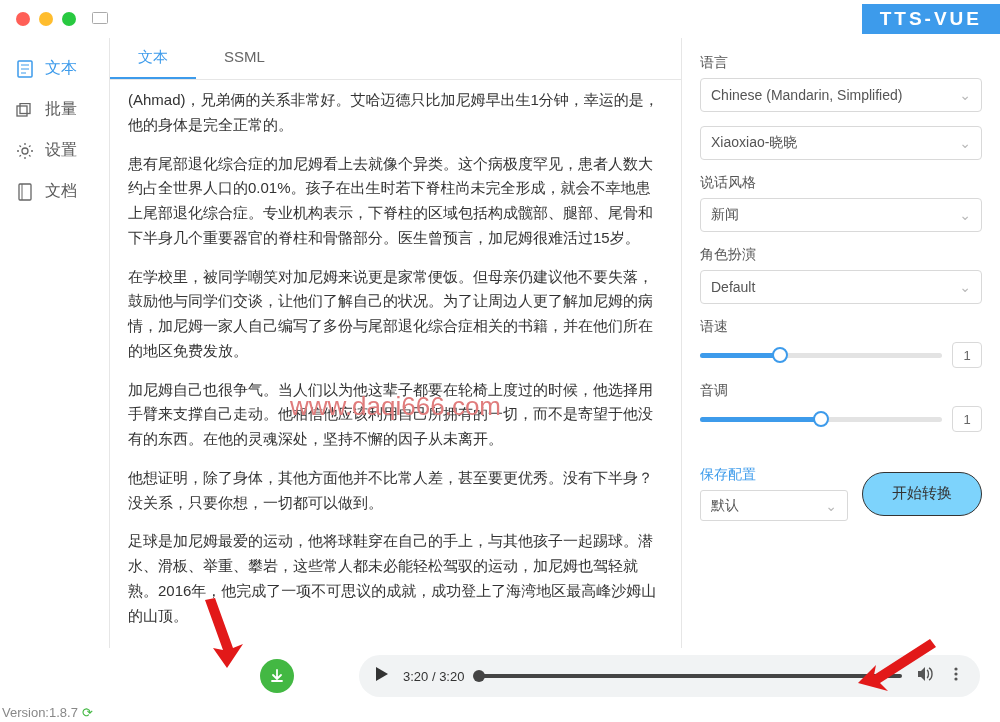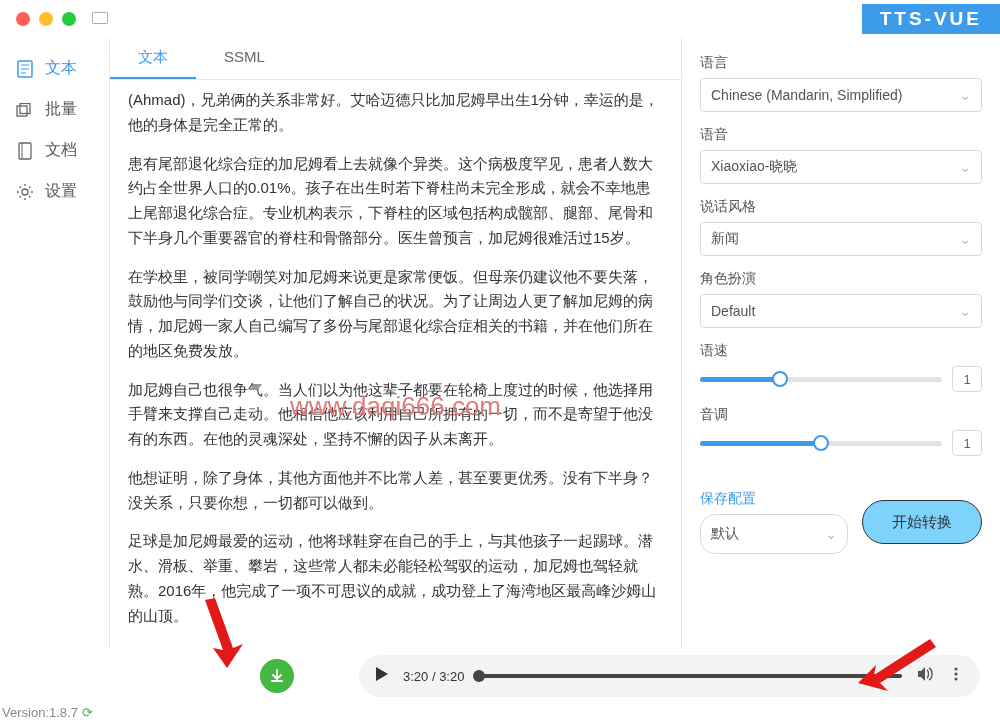--- a/index.html
+++ b/index.html
@@ -38,21 +38,21 @@
 
 .slider-row { display: flex; align-items: center; gap: 10px; margin-top: 6px; }
 .slider { flex: 1; height: 5px; background: #e3e3e3; border-radius: 3px; position: relative; }
 .slider-fill { height: 100%; background: #3d9beb; border-radius: 3px; }
 .slider-thumb { position: absolute; top: 50%; width: 16px; height: 16px; background: #fff; border: 2px solid #3d9beb; border-radius: 50%; transform: translate(-50%, -50%); }
 .slider-val { width: 30px; height: 26px; border: 1px solid #d9d9d9; border-radius: 4px; display: flex; align-items: center; justify-content: center; font-size: 13px; color: #666; }
 
 .bottom-actions { display: flex; align-items: center; gap: 14px; margin-top: 34px; }
 .save-col { flex: 1; display: flex; flex-direction: column; gap: 6px; }
 .save-link { color: #3d9beb; font-size: 14px; text-align: left; cursor: pointer; }
-.mini-select { height: 40px; border: 1px solid #d9d9d9; border-radius: 15px; display: flex; align-items: center; justify-content: space-between; padding: 0 10px; font-size: 14px; color: #555; cursor: pointer; }
+.mini-select { height: 31px; border: 1px solid #d9d9d9; border-radius: 3px; display: flex; align-items: center; justify-content: space-between; padding: 0 10px; font-size: 14px; color: #555; cursor: pointer; }
 .start-btn { width: 120px; height: 44px; border: 1px solid #333; border-radius: 24px; display: flex; align-items: center; justify-content: center; font-size: 15px; color: #333; cursor: pointer; background: #7dd3fc; }
 
 .player { height: 56px; display: flex; align-items: center; padding: 0 20px; gap: 5px; position: absolute; left: 110px; right: 0; bottom: 18px; }
 .dl-btn { width: 34px; height: 34px; background: #43b843; border-radius: 50%; display: flex; align-items: center; justify-content: center; color: #fff; cursor: pointer; margin-left: 130px; }
 .audio-bar { flex: 1; height: 42px; background: #f1f3f4; border-radius: 24px; display: flex; align-items: center; padding: 0 16px; gap: 14px; margin-left: 60px; }
 .play-tri { color: #333; cursor: pointer; }
 .time { font-size: 13px; color: #333; }
 .track { flex: 1; height: 4px; background: #444; border-radius: 2px; position: relative; }
 .track-pos { position: absolute; left: -5px; top: 50%; width: 12px; height: 12px; background: #444; border-radius: 50%; transform: translateY(-50%); }
 .vol-icon, .menu-dots { color: #555; cursor: pointer; }
@@ -97,35 +97,35 @@
       <span class="sicon">
           <svg width="18" height="14" viewBox="0 0 18 14">
             <rect x="1" y="3" width="10" height="10" fill="none" stroke="#666" stroke-width="1.3"></rect>
             <rect x="4" y="0.5" width="10" height="10" fill="none" stroke="#666" stroke-width="1.3"></rect>
           </svg>
         </span>
       <span>批量</span>
     </div>
     <div class="side-item">
       <span class="sicon">
+          <svg width="18" height="18" viewBox="0 0 18 18">
+            <circle cx="9" cy="9" r="3" fill="none" stroke="#666" stroke-width="1.3"></circle>
+            <path d="M9 1v2M9 15v2M1 9h2M15 9h2M3.5 3.5l1.4 1.4M13.1 13.1l1.4 1.4M3.5 14.5l1.4-1.4M13.1 4.9l1.4-1.4" stroke="#666" stroke-width="1.3"></path>
+          </svg>
+        </span>
+      <span>设置</span>
+    </div>
+    <div class="side-item">
+      <span class="sicon">
           <svg width="14" height="18" viewBox="0 0 14 18">
             <rect x="1" y="1" width="12" height="16" rx="1" fill="none" stroke="#666" stroke-width="1.3"></rect>
             <line x1="4" y1="1" x2="4" y2="17" stroke="#666"></line>
           </svg>
         </span>
       <span>文档</span>
-    </div>
-    <div class="side-item">
-      <span class="sicon">
-          <svg width="18" height="18" viewBox="0 0 18 18">
-            <circle cx="9" cy="9" r="3" fill="none" stroke="#666" stroke-width="1.3"></circle>
-            <path d="M9 1v2M9 15v2M1 9h2M15 9h2M3.5 3.5l1.4 1.4M13.1 13.1l1.4 1.4M3.5 14.5l1.4-1.4M13.1 4.9l1.4-1.4" stroke="#666" stroke-width="1.3"></path>
-          </svg>
-        </span>
-      <span>设置</span>
     </div>
   </div>
 
   <div class="center">
     <div class="tabs">
       <div class="tab active">文本</div>
       <div class="tab">SSML</div>
     </div>
     <div class="text-body">
       <p>(Ahmad)，兄弟俩的关系非常好。艾哈迈德只比加尼姆早出生1分钟，幸运的是，他的身体是完全正常的。</p>
@@ -140,21 +140,20 @@
 
   <div class="right">
     <div class="field">
       <div class="field-label">语言</div>
       <div class="select">
         <span>Chinese (Mandarin, Simplified)</span>
         <span class="chev">⌄</span>
       </div>
     </div>
     <div class="field">
-      <div class="field-label">语音</div>
       <div class="select">
         <span>Xiaoxiao-晓晓</span>
         <span class="chev">⌄</span>
       </div>
     </div>
     <div class="field">
       <div class="field-label">说话风格</div>
       <div class="select">
         <span>新闻</span>
         <span class="chev">⌄</span>

